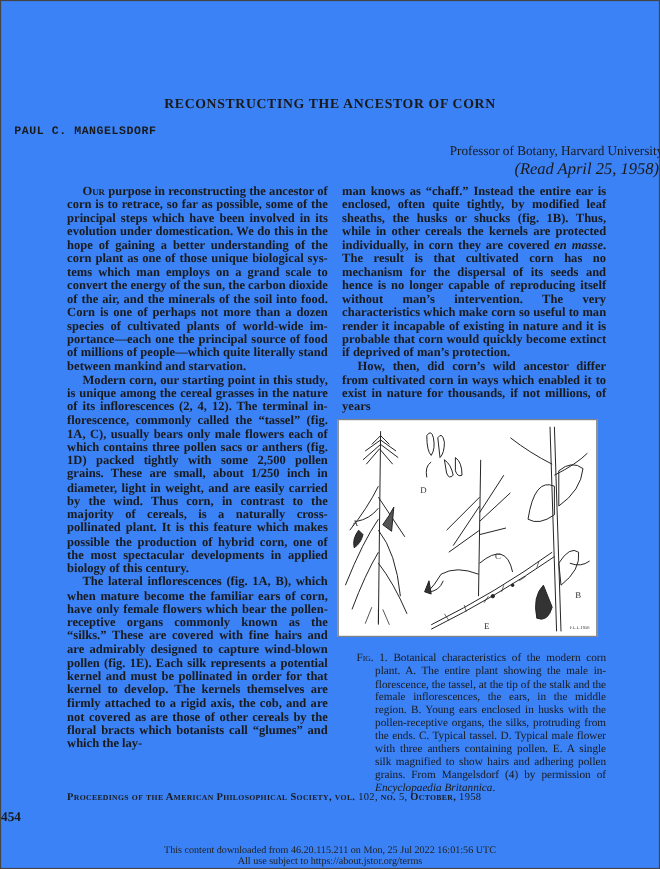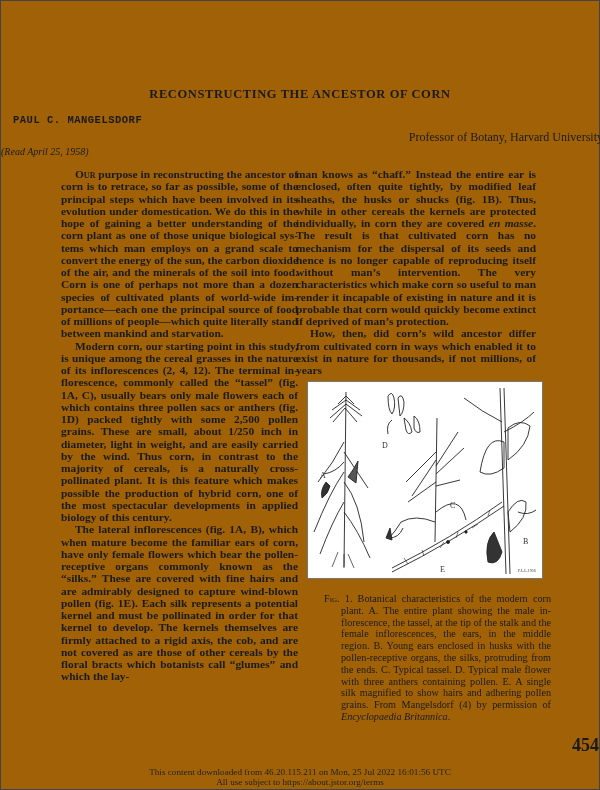--- a/index.html
+++ b/index.html
@@ -1,63 +1,63 @@
 <!DOCTYPE html>
 <html><head>
 <meta charset="utf-8">
 <style>
   html, body { margin:0; padding:0; }
   body { width:600px; height:790px; background:#ffffff; overflow:hidden; }
   .page {
     position:absolute; left:0; top:0; width:598px; height:788px;
-    border:1px solid #444; background:#a16207;
+    border:1px solid #444; background:#3b82f6;
     font-family:"Liberation Serif", "DejaVu Serif", serif; color:#1a1a1a;
   }
   .title {
     position:absolute; top:86px; left:0; width:100%; text-align:center;
     font-size:12.5px; font-weight:bold; letter-spacing:0.6px;
   }
   .author {
     position:absolute; top:113px; left:12px; width:100%; text-align:left;
     font-size:10.5px; font-weight:bold; letter-spacing:0.5px;font-family:Liberation Mono, monospace;
   }
   .affil {
     position:absolute; top:129px; left:4px; width:100%; text-align:right;
     font-size:12px;
   }
   .readdate {
-    position:absolute; top:145px; left:0; width:100%; text-align:left;
-    font-size:10px; font-style:italic;
+    position:absolute; top:145px; left:0; width:100%; text-align:right;
+    font-size:15px; font-style:italic;
   }
   .col {
     position:absolute; font-size:11.4px; line-height:12.25px;
     text-align:justify; hyphens:manual;
   }
   .col p { margin:0; text-indent:14px;font-weight:bold; }
   .col-left { left:60px; top:167px; width:237px; }
-  .col-right { left:295px; top:167px; width:240px; }
+  .col-right { left:310px; top:167px; width:240px; }
   .sc { font-variant:small-caps; }
   .figure {
     position:absolute; left:306px; top:380px; width:234px; height:196px;
     border:1px solid #777; background:#fff;
   }
   .figure svg { width:100%; height:100%; display:block; }
   .caption {
     position:absolute; left:310px; top:592px; width:240px;
     font-size:10.2px; line-height:11.8px; text-align:justify;
   }
   .caption .hang { display:block; padding-left:17px; text-indent:-17px;margin-left:13px; }
   .footer-journal {
     position:absolute; left:60px; top:719px; width:490px;
     font-size:9.5px; letter-spacing:0.3px;
   }
   .footer-journal .scap { font-variant:small-caps; font-weight:bold; }
   .pagenum {
-    position:absolute; top:734px; left:0; width:100%; text-align:right;
-    font-size:18px; font-weight:bold;
+    position:absolute; top:734px; left:0; width:100%; text-align:left;
+    font-size:12px; font-weight:bold;
   }
   .jstor {
     position:absolute; top:766px; left:0; width:100%; text-align:center;
     font-size:9.2px; line-height:10px; color:#222;
   }
   .figlabel { font-family:"Liberation Serif", serif; font-size:8px; fill:#333; }
 </style>
 </head>
 <body>
 
@@ -130,20 +130,23 @@
       <text class="figlabel" x="74" y="66">D</text>
       <text class="figlabel" x="132" y="190">E</text>
       <text class="figlabel" x="210" y="190" style="font-size:4px">F.L.L.1956</text>
     </svg>
   </div>
 
   <div class="caption">
     <span class="hang"><span class="sc">Fig. 1.</span><span> Botanical characteristics of the modern corn plant.  A. The entire plant showing the male in­florescence, the tassel, at the tip of the stalk and the female inflorescences, the ears, in the middle region. B. Young ears enclosed in husks with the pollen-re­ceptive organs, the silks, protruding from the ends. C. Typical tassel.  D. Typical male flower with three anthers containing pollen.  E. A single silk magnified to show hairs and adhering pollen grains.  From Mangelsdorf (4) by permission of </span><i>Encyclopaedia Britannica</i><span>.</span></span>
   </div>
 
+  <div class="footer-journal">
+    <span class="scap">Proceedings of the American Philosophical Society, vol.</span><span> 102, </span><span class="scap">no.</span><span> 5, </span><span class="scap">October,</span><span> 1958</span>
+  </div>
 
   <div class="pagenum">454</div>
 
   <div class="jstor">
     <div>This content downloaded from 46.20.115.211 on Mon, 25 Jul 2022 16:01:56 UTC</div>
     <div>All use subject to https://about.jstor.org/terms</div>
   </div>
 </div>
 
 </body></html>

